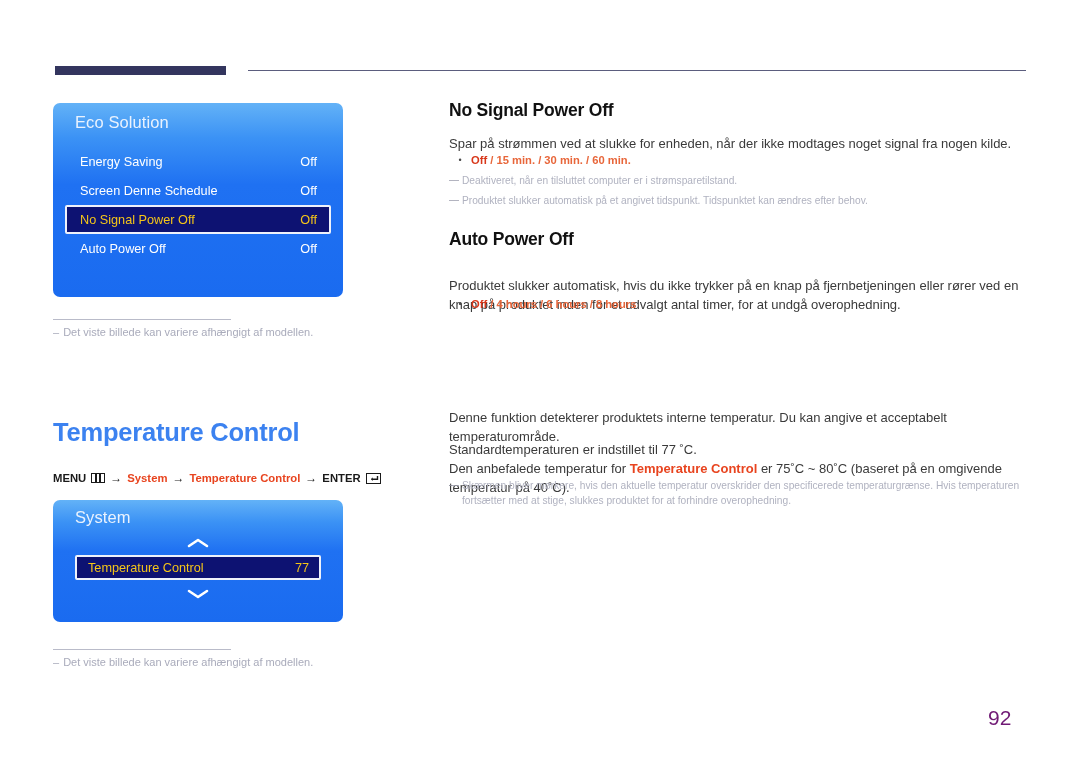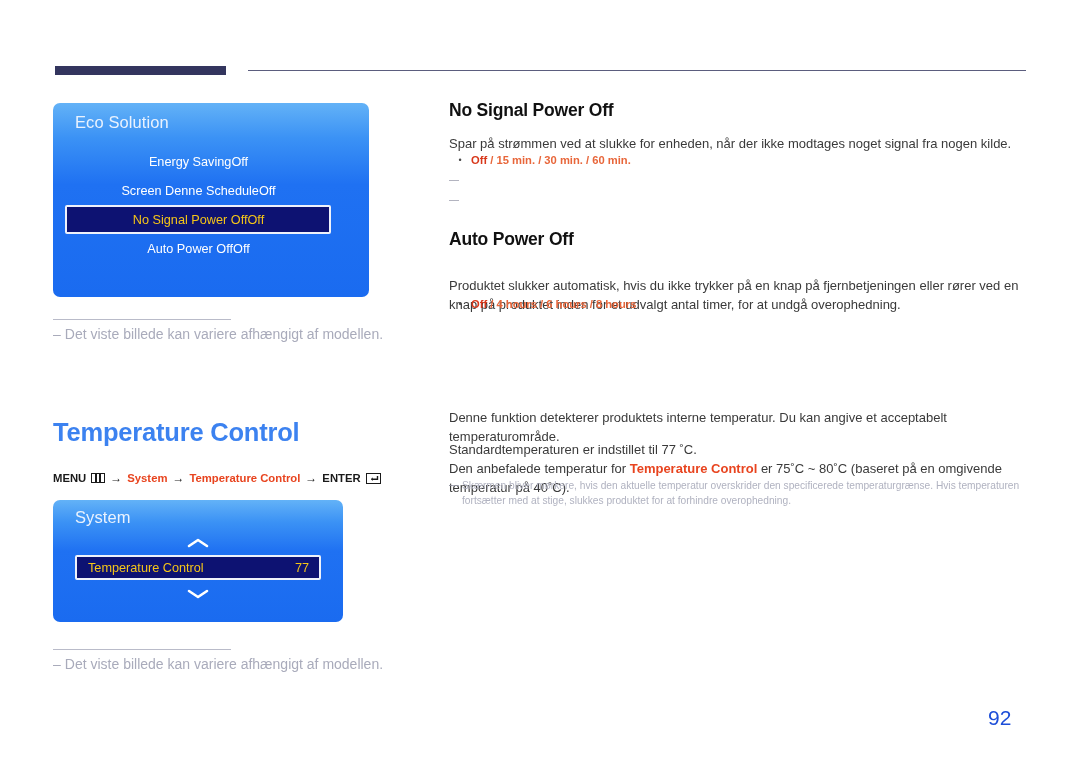--- a/index.html
+++ b/index.html
@@ -64,38 +64,37 @@
   }
   .osd-row.selected .row-label,
   .osd-row.selected .row-value {
     color: #f5c518;
   }
 
   
   #osd-eco {
     left: 53px;
     top: 103px;
-    width: 316px;
+    width: 290px;
     height: 194px;
   }
   #osd-eco .osd-title {
     position: absolute;
     left: 22px;
     top: 10px;
   }
   #osd-eco .rows {
     position: absolute;
     left: 12px;
     top: 44px;
     width: 266px;
   }
   #osd-eco .osd-row {
     height: 29px;
     padding: 0 14px 0 15px;
-    justify-content: center;
   }
   #osd-eco .osd-row.selected {
     padding: 0 12px 0 13px;
   }
 
   
   #osd-system {
     left: 53px;
     top: 500px;
     width: 290px;
@@ -130,21 +129,21 @@
   
   .note-rule {
     position: absolute;
     height: 1px;
     background: #b9bbc9;
     width: 178px;
   }
   .note-text {
     position: absolute;
     color: #a9abbb;
-    font-size: 14px;
+    font-size: 11px;
     white-space: nowrap;
   }
   .note-text .dash { margin-right: 4px; }
 
   
   .section-title {
     position: absolute;
     left: 53px;
     top: 418px;
     font-size: 25.5px;
@@ -261,21 +260,21 @@
   #r-temp-l2      { top: 440px; }
   #r-temp-l3      { top: 459px; }
   #r-temp-n1      { top: 479px; }
 
   
   .page-number {
     position: absolute;
     left: 988px;
     top: 706px;
     font-size: 21px;
-    color: #1d4ed8;
+    color: #701a75;
   }
 </style>
 </head>
 <body>
 
 <div class="header-rule-block"></div>
 <div class="header-rule-line"></div>
 
 <div class="osd" id="osd-eco">
   <div class="osd-title">Eco Solution</div>
@@ -361,24 +360,26 @@
 
 <div class="bullet-line col-right" id="r-nospo-bullet">
   <span class="dot">•</span>
   <span>
     <span class="opt-first">Off</span><span class="opt-rest"> / 15 min. / 30 min. / 60 min.</span>
   </span>
 </div>
 
 <div class="note-line col-right" id="r-nospo-n1">
   <span class="ndash">—</span>
+  <span>Deaktiveret, når en tilsluttet computer er i strømsparetilstand.</span>
 </div>
 
 <div class="note-line col-right" id="r-nospo-n2">
   <span class="ndash">—</span>
+  <span>Produktet slukker automatisk på et angivet tidspunkt. Tidspunktet kan ændres efter behov.</span>
 </div>
 
 <h2 class="topic col-right" id="r-auto-title">Auto Power Off</h2>
 
 <p class="body col-right" id="r-auto-desc">Produktet slukker automatisk, hvis du ikke trykker på en knap på fjernbetjeningen eller rører ved en knap på produktet inden for et udvalgt antal timer, for at undgå overophedning.</p>
 
 <div class="bullet-line col-right" id="r-auto-bullet">
   <span class="dot">•</span>
   <span>
     <span class="opt-first">Off</span><span class="opt-rest"> / 4 hours / 6 hours / 8 hours</span>

